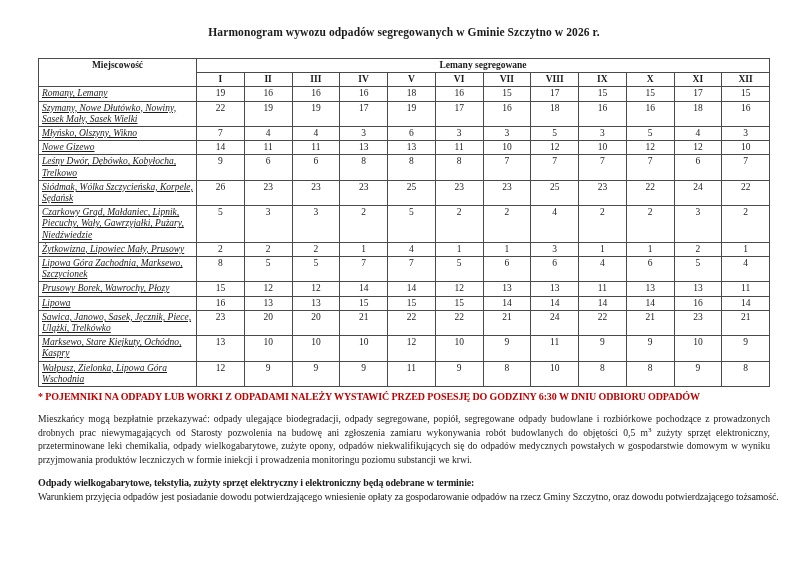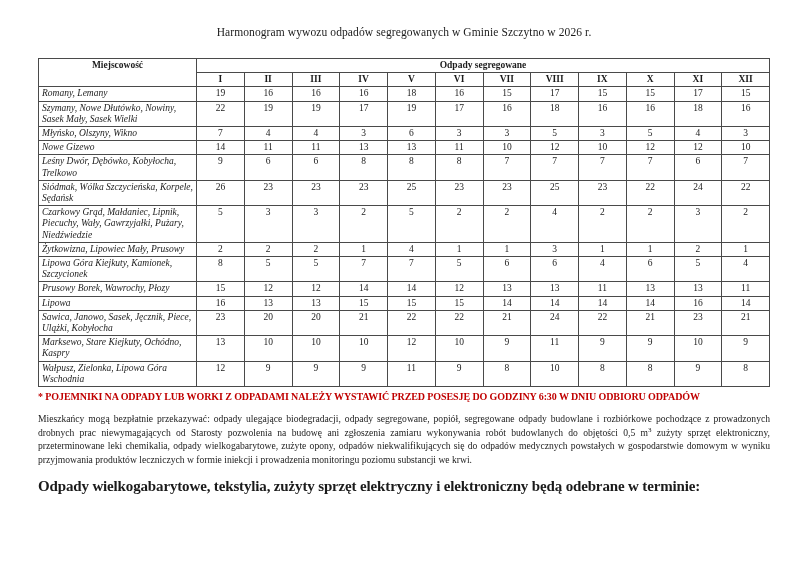--- a/index.html
+++ b/index.html
@@ -13,21 +13,21 @@
     color: #1b1b1b;
   }
   .page {
     box-sizing: border-box;
     width: 800px;
     height: 566px;
     padding: 26px 30px 0 38px;
   }
   .doc-title {
     text-align: center;
-    font-weight: normal;
+    font-weight: bold;
     font-size: 11.5px;
     margin: 0 0 20px 0;
     letter-spacing: 0.1px;
   }
   table.schedule {
     border-collapse: collapse;
     table-layout: fixed;
     width: 732px;
   }
   table.schedule col.c-loc { width: 158px; }
@@ -49,41 +49,42 @@
     padding-right: 120px;
   }
   th.month {
     font-weight: bold;
     text-align: center;
     font-size: 9.8px;
   }
   td.loc {
     font-style: italic;
     text-align: left;
+    text-decoration: underline;
   }
   td.val {
     text-align: center;
   }
   .warning {
     color: #c00000;
     font-weight: bold;
     font-size: 10px;
     margin: 4px 0 10px 0;
     white-space: nowrap;
     letter-spacing: -0.1px;
   }
   .para {
     font-size: 9.6px;
     line-height: 1.42;
     text-align: justify;
     margin: 0 0 9px 0;
     width: 732px;
   }
   .line {
-    font-size: 15px;
+    font-size: 10px;
     line-height: 1.42;
     white-space: nowrap;
     letter-spacing: -0.15px;
   }
   .bold { font-weight: bold; }
   sup { font-size: 7px; line-height: 0; }
 </style>
 </head>
 <body>
 
@@ -92,21 +93,21 @@
   <div class="doc-title">Harmonogram wywozu odpadów segregowanych w Gminie Szczytno w 2026 r.</div>
 
   <table class="schedule">
     <colgroup>
       <col class="c-loc">
       <col span="12">
     </colgroup>
     <thead>
       <tr>
         <th class="col1-header" rowspan="2">Miejscowość</th>
-        <th class="group-header" colspan="12">Odpady segregowane</th>
+        <th class="group-header" colspan="12">Lemany segregowane</th>
       </tr>
       <tr>
           <th class="month">I</th>
           <th class="month">II</th>
           <th class="month">III</th>
           <th class="month">IV</th>
           <th class="month">V</th>
           <th class="month">VI</th>
           <th class="month">VII</th>
           <th class="month">VIII</th>
@@ -231,21 +232,21 @@
           <td class="val">4</td>
           <td class="val">1</td>
           <td class="val">1</td>
           <td class="val">3</td>
           <td class="val">1</td>
           <td class="val">1</td>
           <td class="val">2</td>
           <td class="val">1</td>
         </tr>
         <tr>
-          <td class="loc">Lipowa Góra Kiejkuty, Kamionek, Szczycionek</td>
+          <td class="loc">Lipowa Góra Zachodnia, Marksewo, Szczycionek</td>
           <td class="val">8</td>
           <td class="val">5</td>
           <td class="val">5</td>
           <td class="val">7</td>
           <td class="val">7</td>
           <td class="val">5</td>
           <td class="val">6</td>
           <td class="val">6</td>
           <td class="val">4</td>
           <td class="val">6</td>
@@ -276,21 +277,21 @@
           <td class="val">15</td>
           <td class="val">15</td>
           <td class="val">14</td>
           <td class="val">14</td>
           <td class="val">14</td>
           <td class="val">14</td>
           <td class="val">16</td>
           <td class="val">14</td>
         </tr>
         <tr>
-          <td class="loc">Sawica, Janowo, Sasek, Jęcznik, Piece, Ulążki, Kobyłocha</td>
+          <td class="loc">Sawica, Janowo, Sasek, Jęcznik, Piece, Ulążki, Trelkówko</td>
           <td class="val">23</td>
           <td class="val">20</td>
           <td class="val">20</td>
           <td class="val">21</td>
           <td class="val">22</td>
           <td class="val">22</td>
           <td class="val">21</td>
           <td class="val">24</td>
           <td class="val">22</td>
           <td class="val">21</td>
@@ -330,16 +331,17 @@
       </tbody>
   </table>
 
   <div class="warning">* POJEMNIKI NA ODPADY LUB WORKI Z ODPADAMI NALEŻY WYSTAWIĆ PRZED POSESJĘ DO GODZINY 6:30 W DNIU ODBIORU ODPADÓW</div>
 
 
   <p class="para"><span>Mieszkańcy mogą bezpłatnie przekazywać: odpady ulegające biodegradacji, odpady segregowane, popiół, segregowane odpady budowlane i rozbiórkowe pochodzące z prowadzonych drobnych prac niewymagających od Starosty pozwolenia na budowę ani zgłoszenia zamiaru wykonywania robót budowlanych do objętości 0,5 m</span><sup>3</sup><span> zużyty sprzęt elektroniczny, przeterminowane leki chemikalia, odpady wielkogabarytowe, zużyte opony, odpadów niekwalifikujących się do odpadów medycznych powstałych w gospodarstwie domowym w wyniku przyjmowania produktów leczniczych w formie iniekcji i prowadzenia monitoringu poziomu substancji we krwi.</span></p>
 
   <div>
     <div class="line bold">Odpady wielkogabarytowe, tekstylia, zużyty sprzęt elektryczny i elektroniczny będą odebrane w terminie:</div>
+    <div class="line">Warunkiem przyjęcia odpadów jest posiadanie dowodu potwierdzającego wniesienie opłaty za gospodarowanie odpadów na rzecz Gminy Szczytno, oraz dowodu potwierdzającego tożsamość.</div>
 
   </div>
 
 </div>
 
 </body></html>

